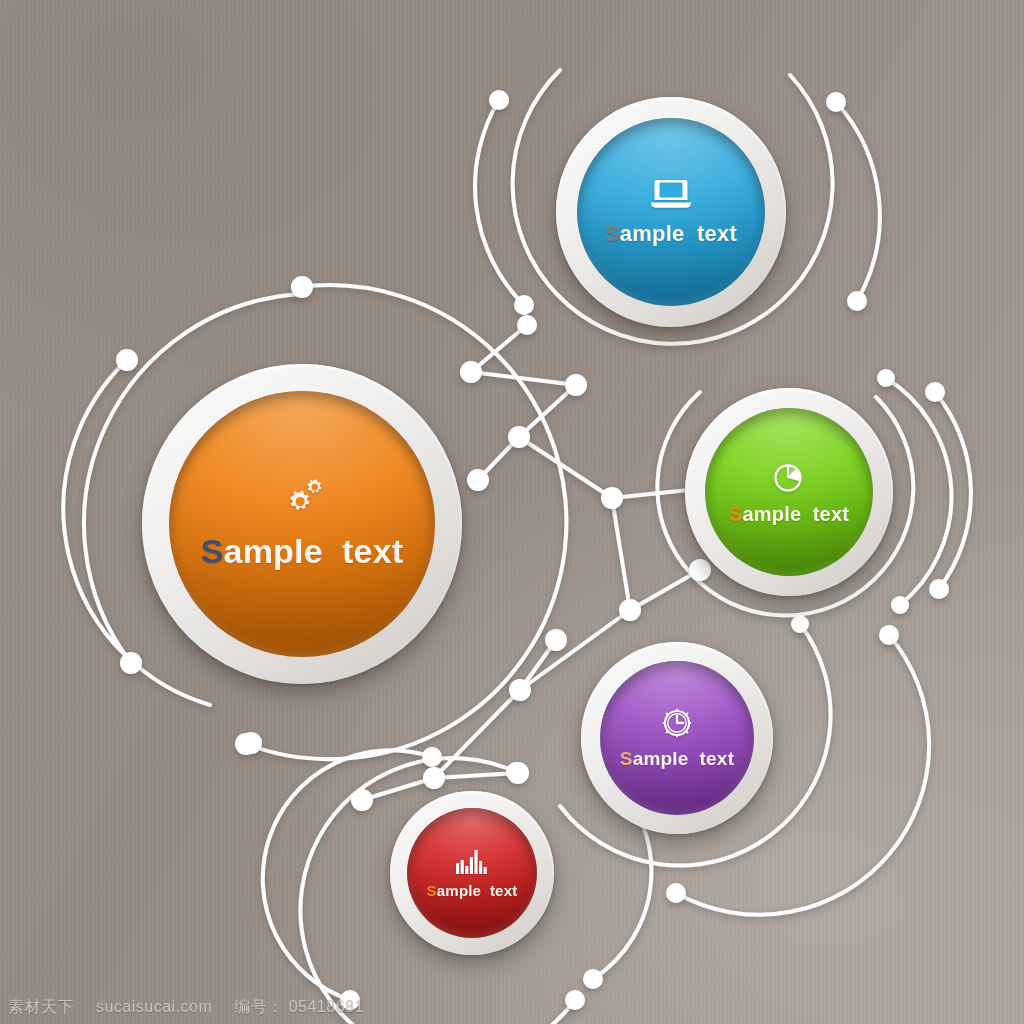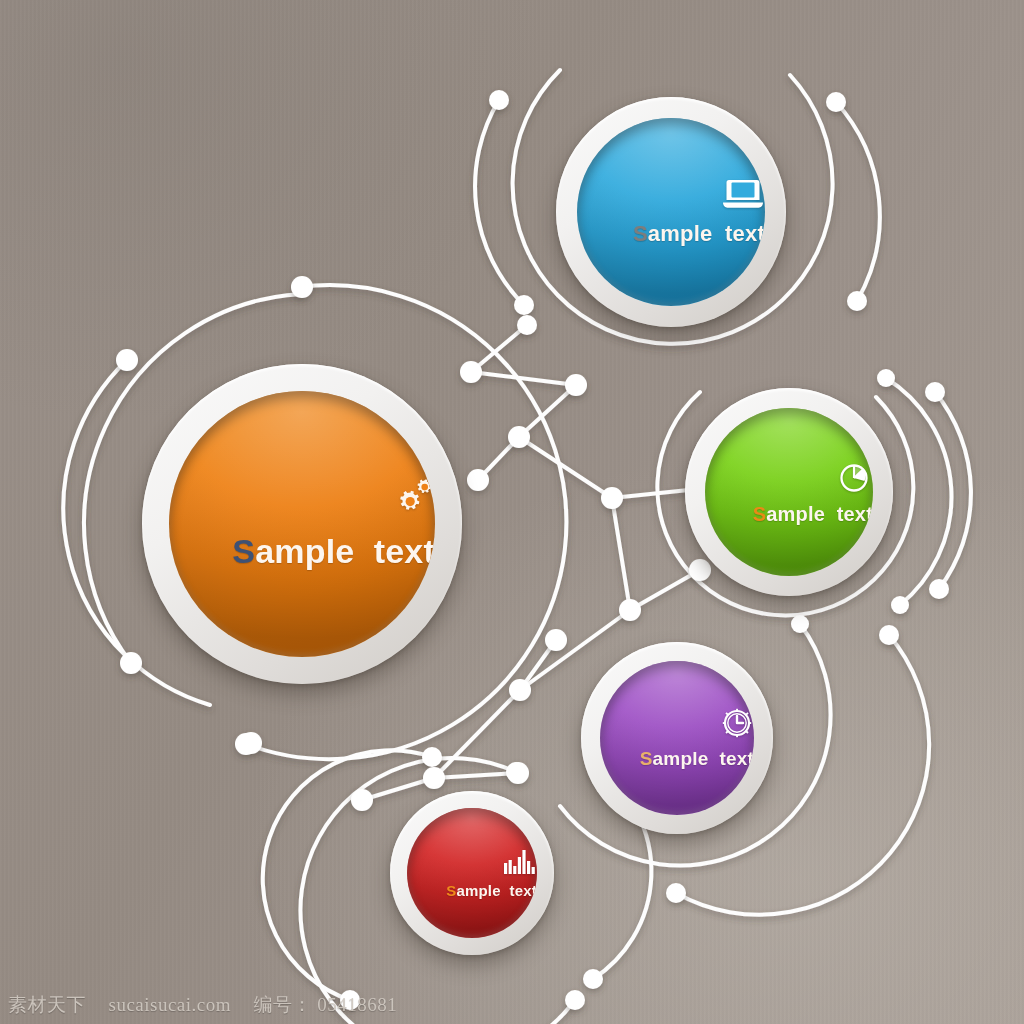--- a/index.html
+++ b/index.html
@@ -66,21 +66,21 @@
     position:absolute; inset:0;
     border-radius:50%;
     background: radial-gradient(ellipse 110% 85% at 50% 8%, rgba(255,255,255,0.26) 0%, rgba(255,255,255,0.05) 42%, rgba(0,0,0,0.10) 72%, rgba(0,0,0,0.26) 100%);
     pointer-events:none;
   }
   .face {
     position: relative;
     width: 100%; height: 100%;
     display: flex;
     flex-direction: column;
-    align-items: flex-end;
+    align-items: center;
     justify-content: center;
     z-index: 2;
   }
   .glyph {
     display:block;
     line-height: 0;
     filter: drop-shadow(0 1px 1px rgba(0,0,0,0.22));
   }
   .label {
     color: #fdf6ef;
@@ -90,26 +90,25 @@
     text-shadow: 0 1px 1px rgba(0,0,0,0.18);
   }
   .label .cap { font-weight: bold; }
   
   .watermark {
     position: absolute;
     left: 8px;
     bottom: 6px;
     z-index: 20;
     color: #cfc8c0;
-    font-size: 19px;
+    font-size: 16px;
     letter-spacing: 0.5px;
     white-space: nowrap;
     text-shadow: 0 1px 1px rgba(0,0,0,0.25);
     opacity: 0.92;
-    font-family: Liberation Serif, serif;
   }
   .watermark .wm-sep { display:inline-block; width: 12px; }
 </style>
 </head>
 <body>
 
 <div id="stage">
 
   <svg id="netsvg" viewBox="0 0 1024 1024" xmlns="http://www.w3.org/2000/svg">
     <defs>

